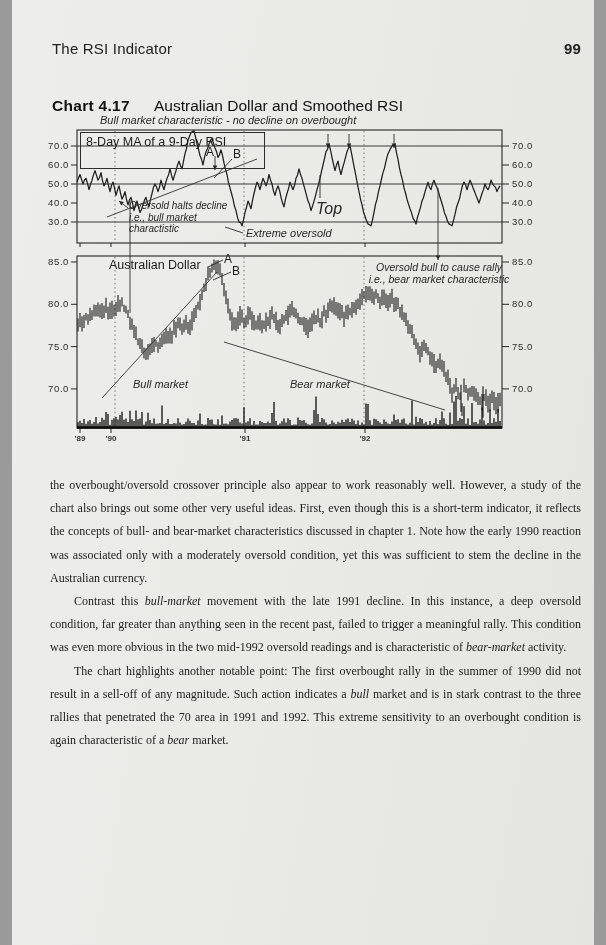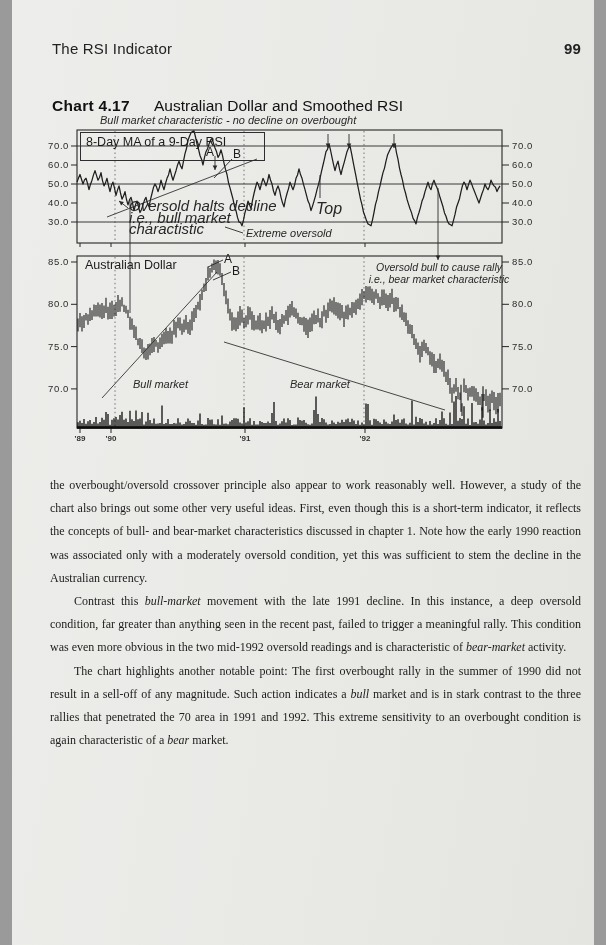--- a/index.html
+++ b/index.html
@@ -11,23 +11,23 @@
   .abs{position:absolute;}
   .hdr{font-size:15px;letter-spacing:.2px;color:#222;}
   .hdr-num{font-weight:bold;}
   .fig-title{font-size:15.5px;color:#111;}
   .fig-title .lbl{font-weight:bold;margin-right:24px;letter-spacing:.3px;}
   .ann{position:absolute;font-style:italic;color:#272727;white-space:nowrap;}
   .ann.multi{white-space:pre-line;}
   .chart-letter{position:absolute;font-size:12px;font-style:normal;color:#1b1b1b;}
   .legend-box{
     position:absolute;border:1.2px solid #2e2e2e;background:transparent;
-    font-size:12.5px;color:#1b1b1b;line-height:19px;padding:0 0 8px 5px;
+    font-size:12.5px;color:#1b1b1b;line-height:19px;padding:0 0 16px 5px;
   }
-  .plain-label{position:absolute;font-size:12.5px;color:#1b1b1b;white-space:nowrap;}
+  .plain-label{position:absolute;font-size:12.5px;color:#1b1b1b;white-space:nowrap;margin-left:24px;}
   .body-text{
     position:absolute;left:38px;top:474px;width:531px;
     font-size:12px;line-height:23.2px;text-align:justify;color:#1c1c1c;font-family:Liberation Serif, serif;
   }
   .body-text p{margin:0;}
   .body-text p + p{text-indent:24px;}
   .it{font-style:italic;}
   svg text{font-family:"Liberation Sans",sans-serif;}
 </style>
 </head>
@@ -556,21 +556,21 @@
       <polygon points="337,148 334.7,143.5 339.3,143.5" fill="#2a2a2a"></polygon>
       <line x1="382" y1="134" x2="382" y2="148" stroke="#2a2a2a" stroke-width="0.9"></line>
       <polygon points="382,148 379.7,143.5 384.3,143.5" fill="#2a2a2a"></polygon>
     </svg>
 
   <div class="ann" style="left:88px;top:114px;font-size:11px;">Bull market characteristic - no decline on overbought</div>
 
   <div class="legend-box" style="left:68px;top:132px;width:178px;height:19px;">8-Day MA of a 9-Day RSI</div>
   <div class="chart-letter" style="left:194px;top:145px;">A</div>
   <div class="chart-letter" style="left:221px;top:147px;">B</div>
-  <div class="ann multi" style="left:117px;top:200px;font-size:15px;line-height:11.5px;">Oversold halts decline
+  <div class="ann multi" style="left:117px;top:200px;font-size:10px;line-height:11.5px;">Oversold halts decline
 i.e., bull market
 charactistic</div>
   <div class="ann" style="left:304px;top:200px;font-size:16px;">Top</div>
   <div class="ann" style="left:234px;top:227px;font-size:11px;text-align:center;">Extreme oversold</div>
 
   <div class="plain-label" style="left:73px;top:258px;">Australian Dollar</div>
   <div class="chart-letter" style="left:212px;top:252px;">A</div>
   <div class="chart-letter" style="left:220px;top:264px;">B</div>
   <div class="ann multi" style="left:352px;top:261px;width:150px;text-align:center;font-size:10.5px;line-height:12px;">Oversold bull to cause rally
 i.e., bear market characteristic</div>

